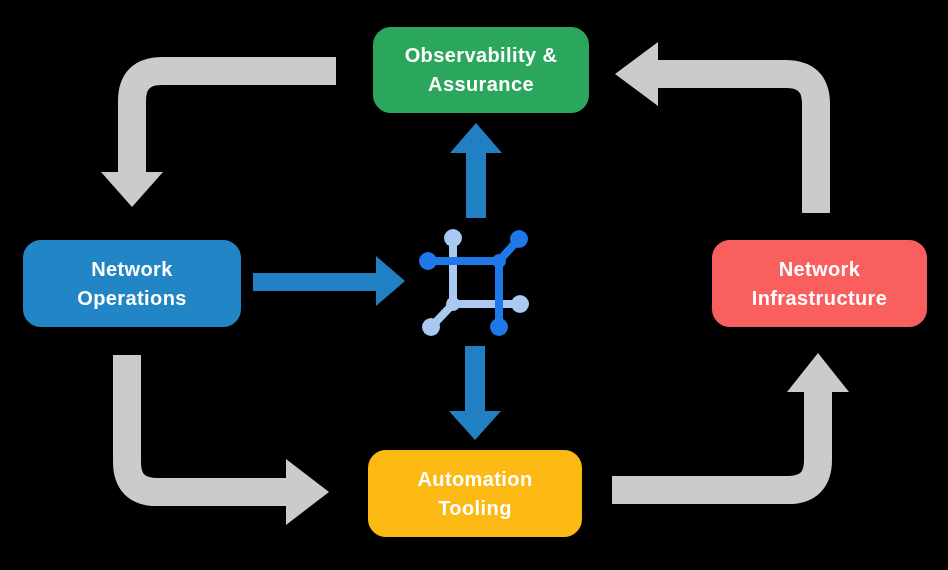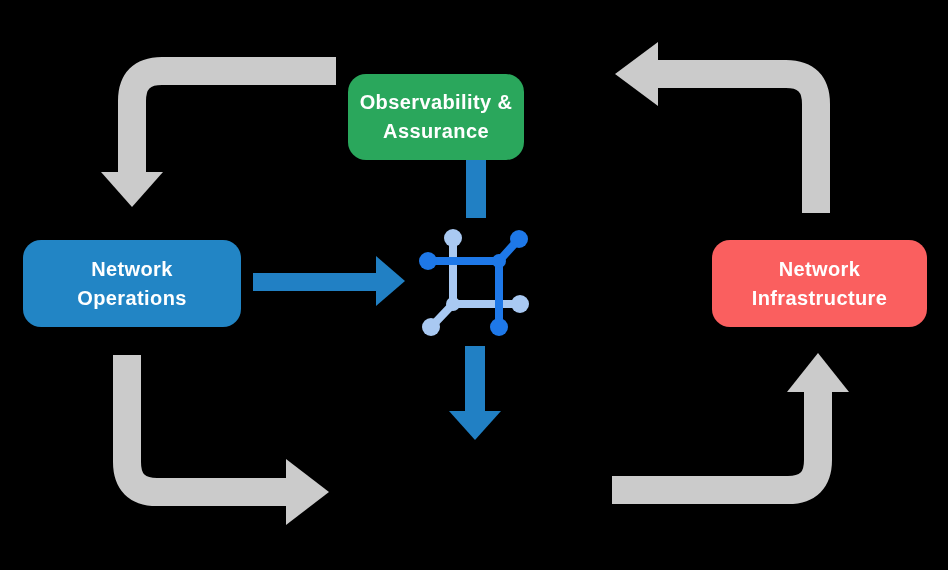--- a/index.html
+++ b/index.html
@@ -23,21 +23,21 @@
     justify-content: center;
     text-align: center;
     border-radius: 18px;
     color: var(--c-text, #fff);
     font-size: 20px;
     font-weight: 700;
     letter-spacing: 0.4px;
     line-height: 1.45;
     white-space: pre-line;
   }
-  .node-green  { background: var(--c-green);  left: 348px; top: 27px;  width: 176px; height: 86px; margin-top: 47px; }
+  .node-green  { background: var(--c-green);  left: 373px; top: 27px;  width: 216px; height: 86px; }
   .node-blue   { background: var(--c-blue);   left: 23px;  top: 240px; width: 218px; height: 87px; }
   .node-red    { background: var(--c-red);    left: 712px; top: 240px; width: 215px; height: 87px; }
   .node-yellow { background: var(--c-yellow); left: 368px; top: 450px; width: 214px; height: 87px; }
   .center-icon {
     position: absolute;
     left: 415px; top: 225px;
     width: 120px; height: 120px;
   }
   .gray-elbow { stroke: var(--c-gray); stroke-width: 28; fill: none; }
   .gray-head  { fill: var(--c-gray); }
@@ -105,14 +105,16 @@
       <circle class="icon-dark-fill" cx="84" cy="36" r="7"></circle>
     </g>
   </svg>
 
   <div class="node node-green">Observability &amp;
 Assurance</div>
   <div class="node node-blue">Network
 Operations</div>
   <div class="node node-red">Network
 Infrastructure</div>
+  <div class="node node-yellow">Automation
+Tooling</div>
 
 </div>
 
 </body></html>

